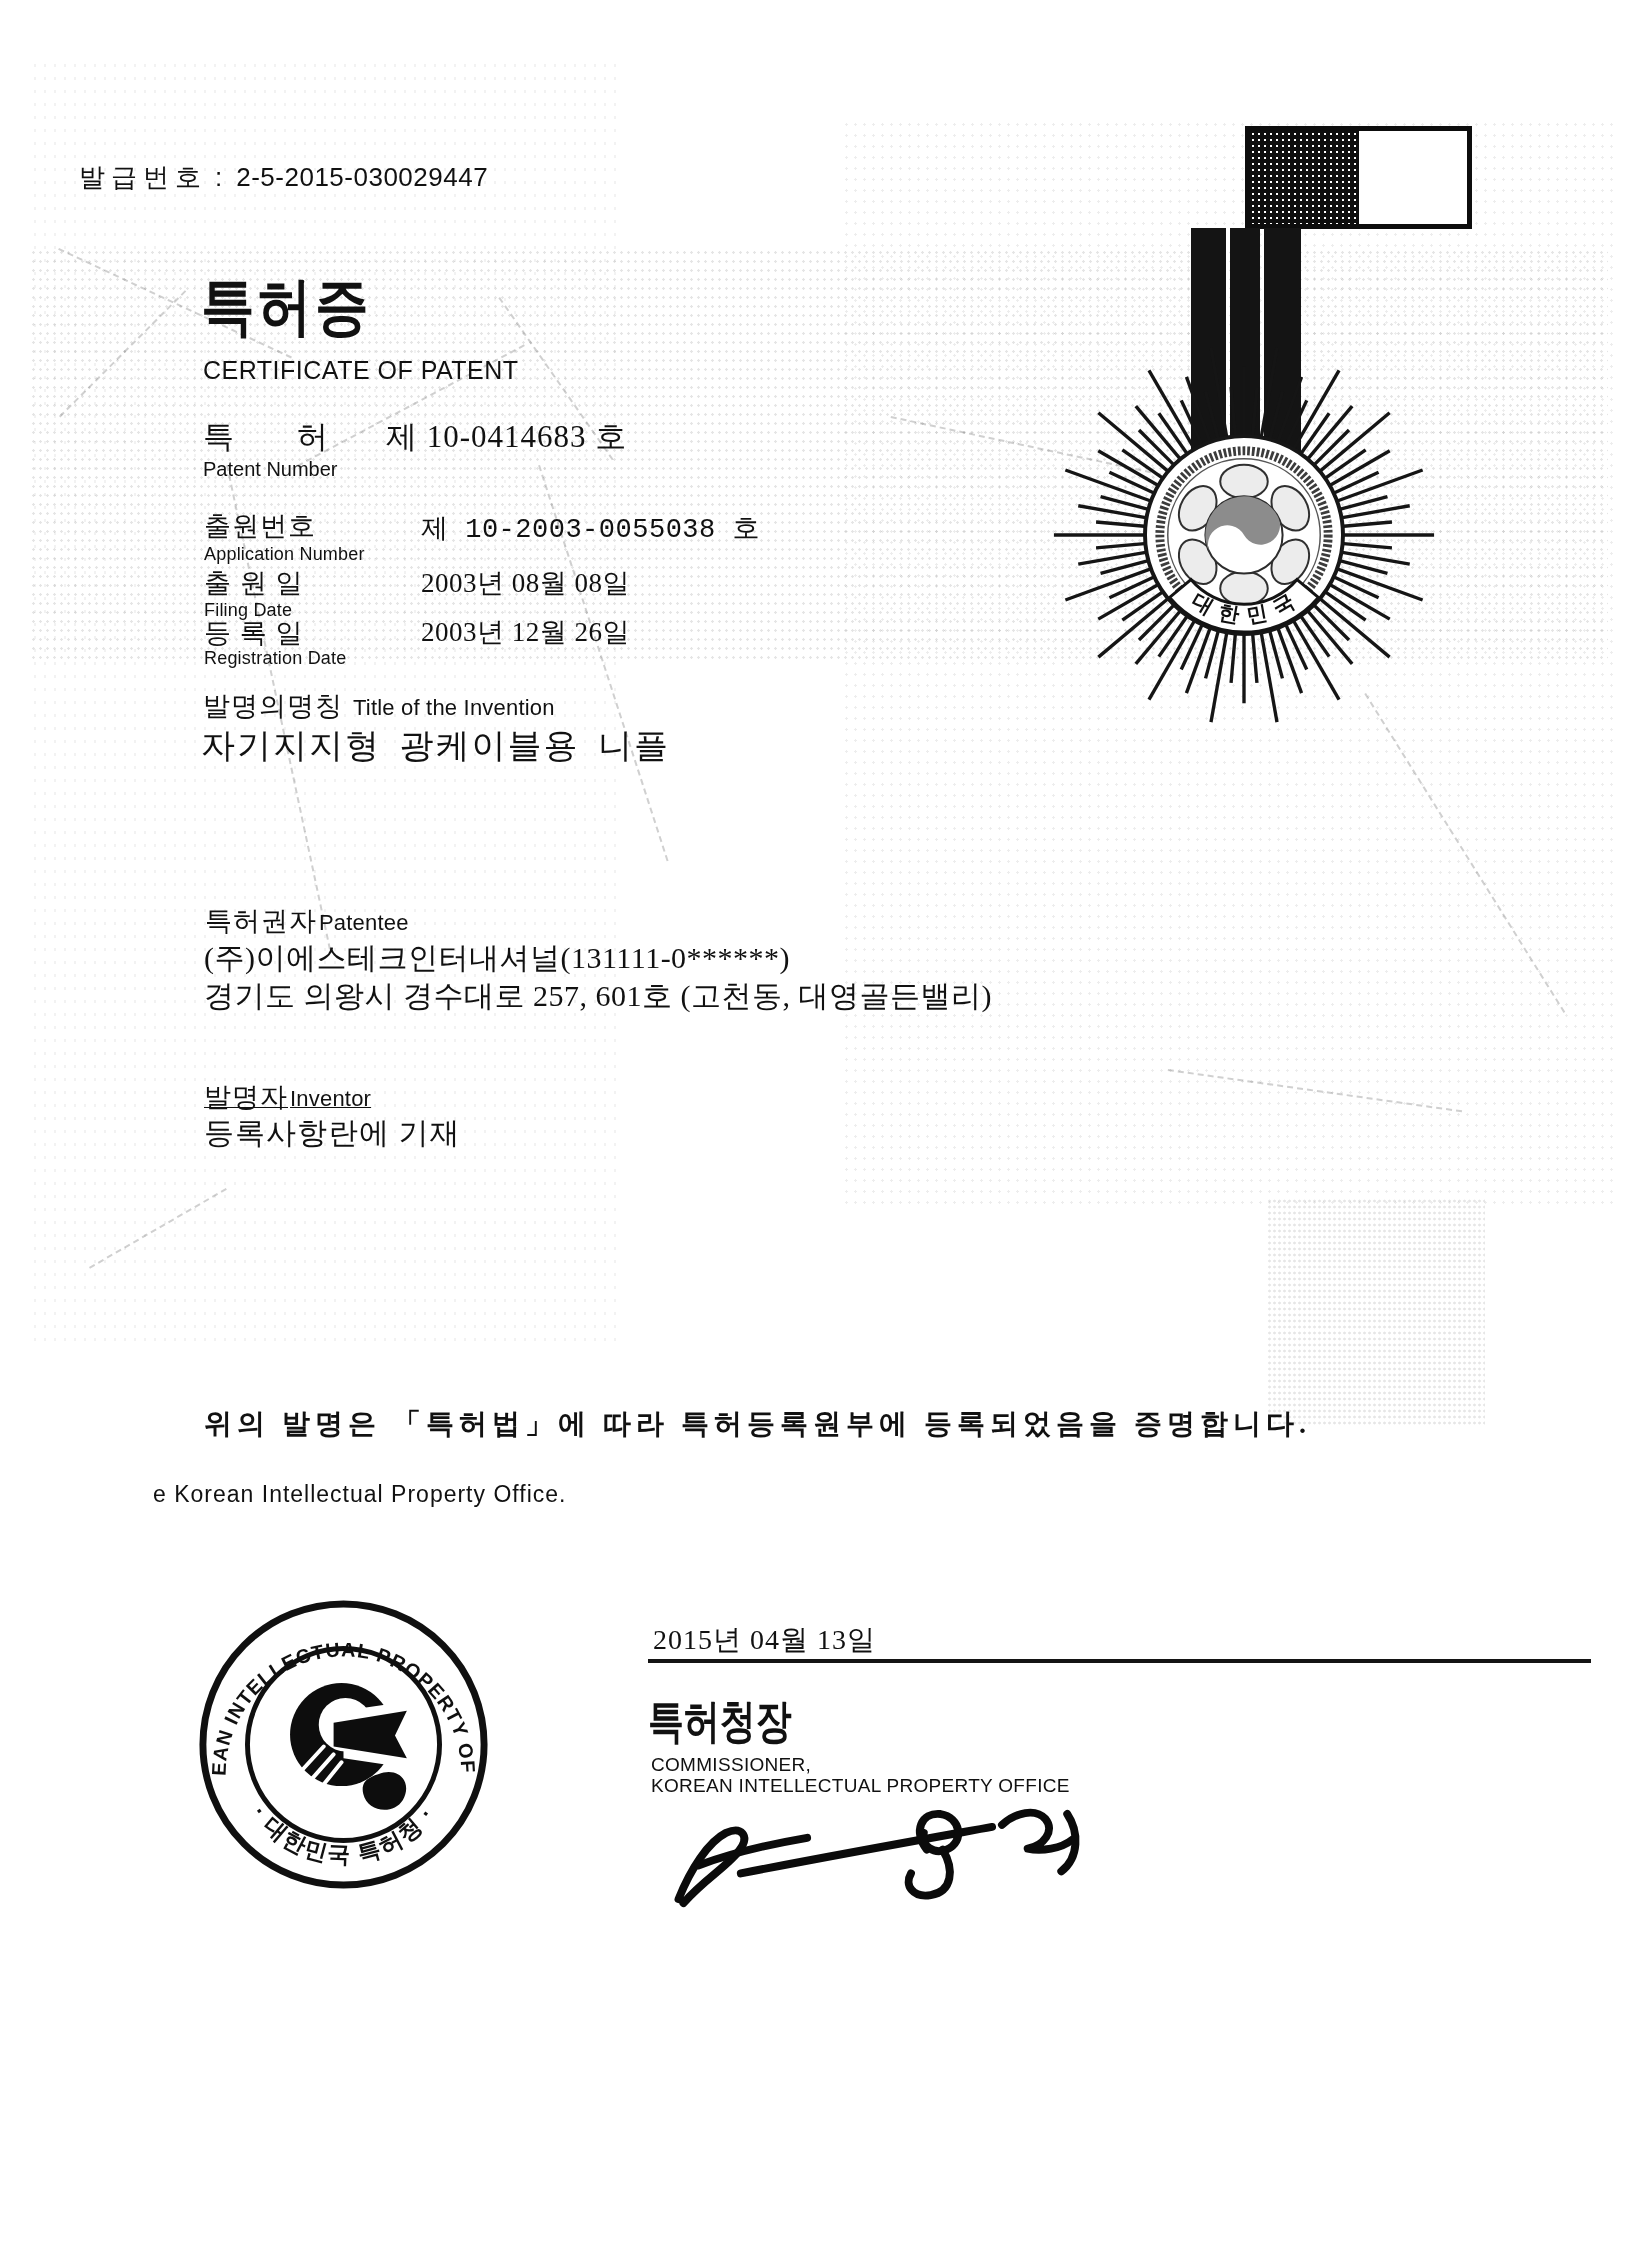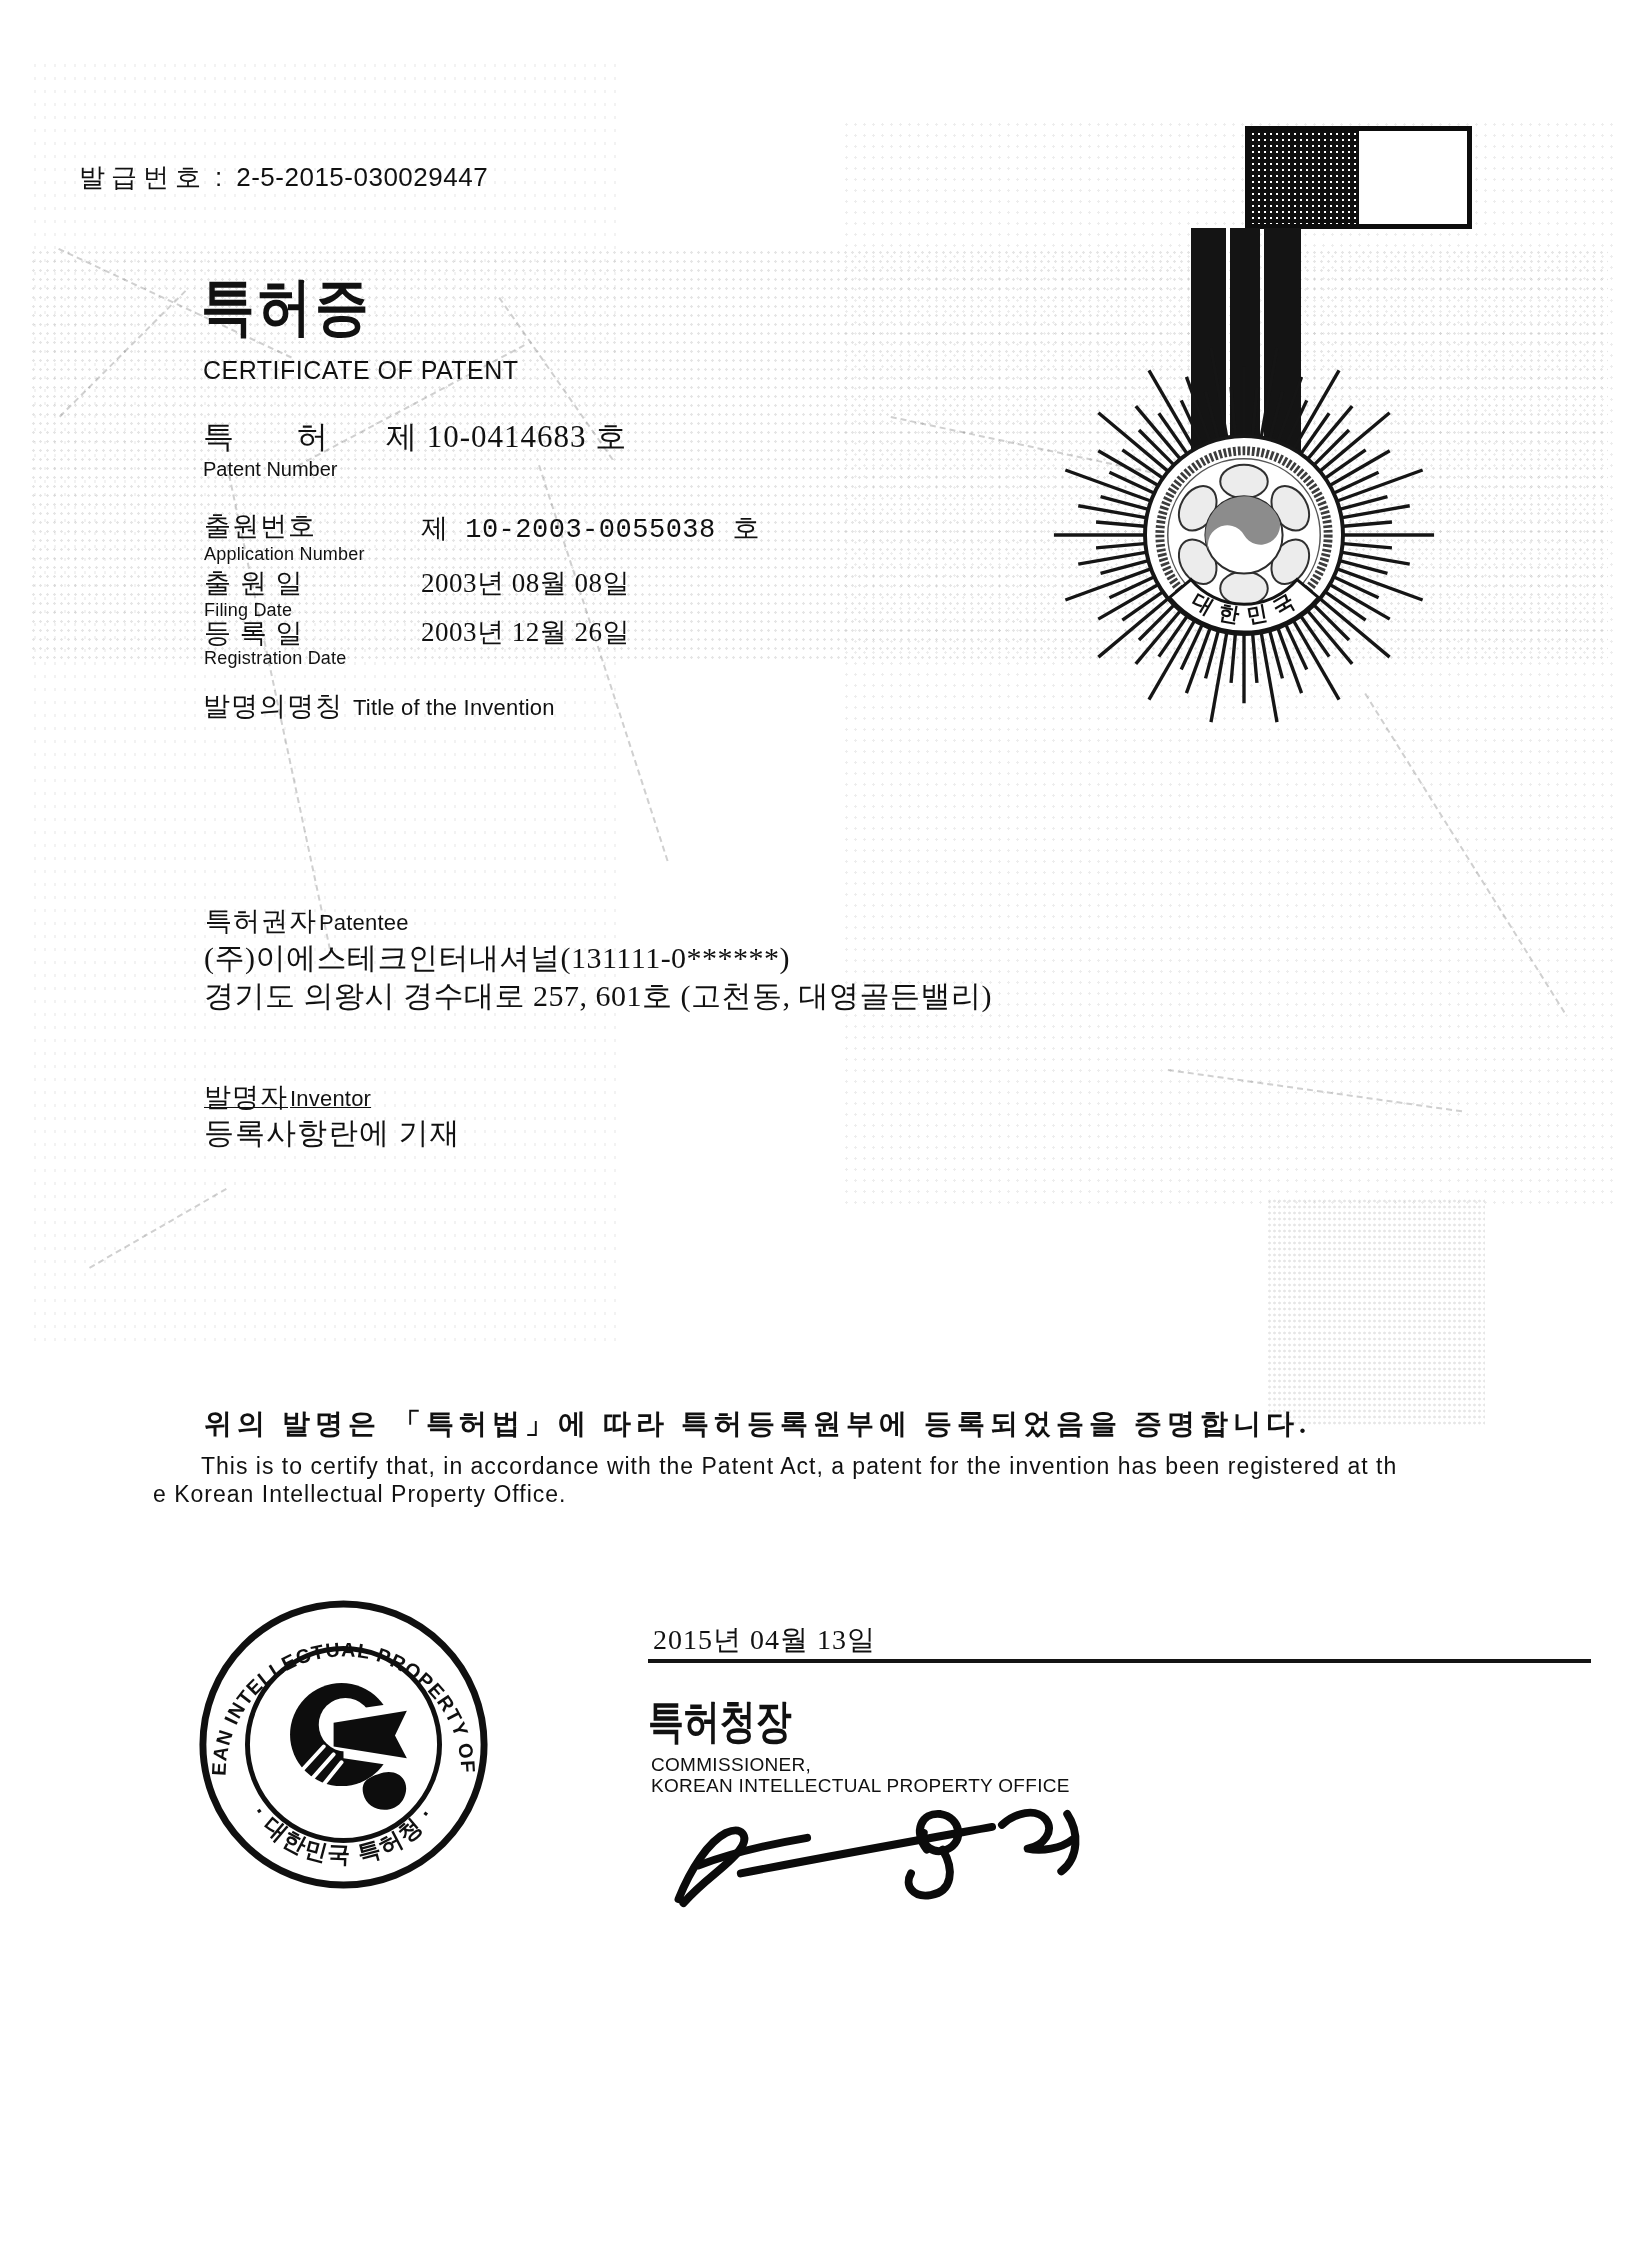--- a/index.html
+++ b/index.html
@@ -180,34 +180,34 @@
   <div class="abs label-en" style="left:204px;top:600px;">Filing Date</div>
   <div class="abs value" style="left:421px;top:565px;">2003년 08월 08일</div>
 
   <div class="abs label-kr" style="left:204px;top:615px;">등 록 일</div>
   <div class="abs label-en" style="left:204px;top:648px;">Registration Date</div>
   <div class="abs value" style="left:421px;top:614px;">2003년 12월 26일</div>
 
   <div class="abs inline-label" style="left:203px;top:688px;">
     <span class="label-kr">발명의명칭</span><span class="label-en" style="margin-left:10px;">Title of the Invention</span>
   </div>
+  <div class="abs serif" style="left:201px;top:723px;font-size:34px;letter-spacing:2px;word-spacing:8px;">자기지지형 광케이블용 니플</div>
 
   <div class="abs inline-label" style="left:205px;top:903px;">
     <span class="label-kr">특허권자</span><span class="label-en" style="margin-left:2px;">Patentee</span>
   </div>
   <div class="abs serif" style="left:204px;top:938px;font-size:30px;letter-spacing:0.5px;">(주)이에스테크인터내셔널(131111-0******)</div>
   <div class="abs serif" style="left:204px;top:976px;font-size:30px;letter-spacing:0.5px;">경기도 의왕시 경수대로 257, 601호 (고천동, 대영골든밸리)</div>
 
   <div class="abs inline-label" style="left:204px;top:1079px;text-decoration:underline;">
     <span class="label-kr">발명자</span><span class="label-en" style="margin-left:2px;">Inventor</span>
   </div>
   <div class="abs serif" style="left:204px;top:1113px;font-size:30px;letter-spacing:1px;">등록사항란에 기재</div>
 
   <div class="abs serif" style="left:204px;top:1405px;font-size:28px;font-weight:700;letter-spacing:5px;">위의 발명은 「특허법」에 따라 특허등록원부에 등록되었음을 증명합니다.</div>
-  <div class="abs sans" style="left:201px;top:1453px;font-size:23px;letter-spacing:1px;white-space:nowrap;">This is to certify that, in accordance with the Patent Act, a patent for the invention has been registered at th</div>
   <div class="abs sans" style="left:153px;top:1481px;font-size:23px;letter-spacing:1px;">e Korean Intellectual Property Office.</div>
 
   <svg class="abs" style="left:195px;top:1596px;" width="297" height="297" viewBox="0 0 300 300">
     <defs>
       <path id="sealTop" d="M 31,180 A 119,119 0 1 1 269,180"></path>
       <path id="sealBottom" d="M 43,190 A 112,112 0 0 0 257,190"></path>
     </defs>
     <circle cx="150" cy="150" r="142" fill="#fff" stroke="#101010" stroke-width="7"></circle>
     <circle cx="150" cy="150" r="97" fill="#fff" stroke="#101010" stroke-width="5"></circle>
     <text font-family="Liberation Sans,sans-serif" font-size="20" font-weight="bold" fill="#101010" letter-spacing="1">

